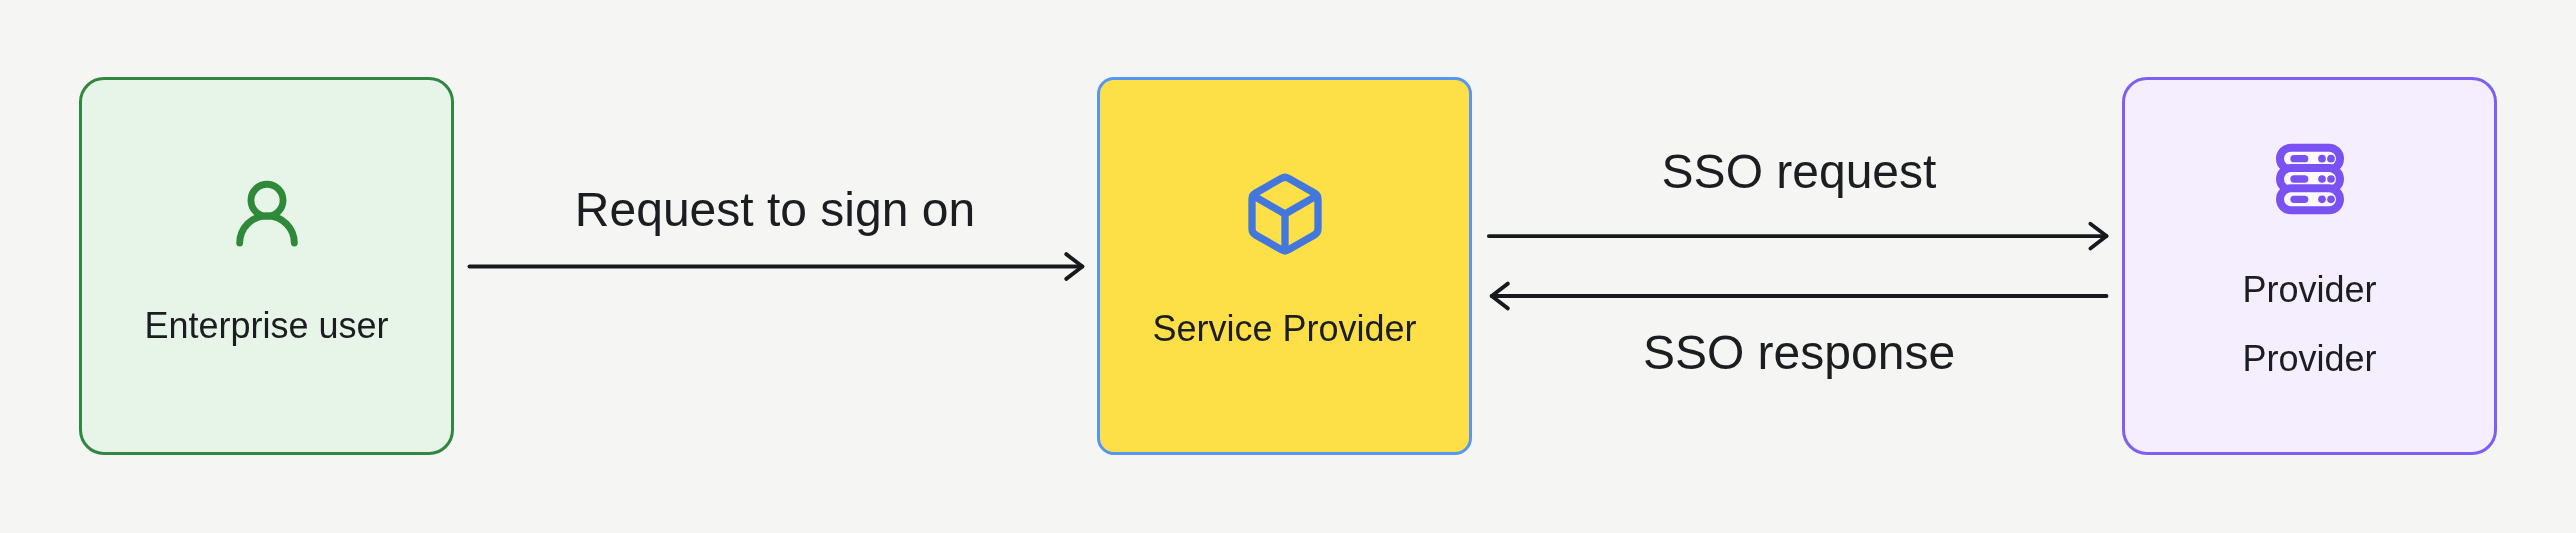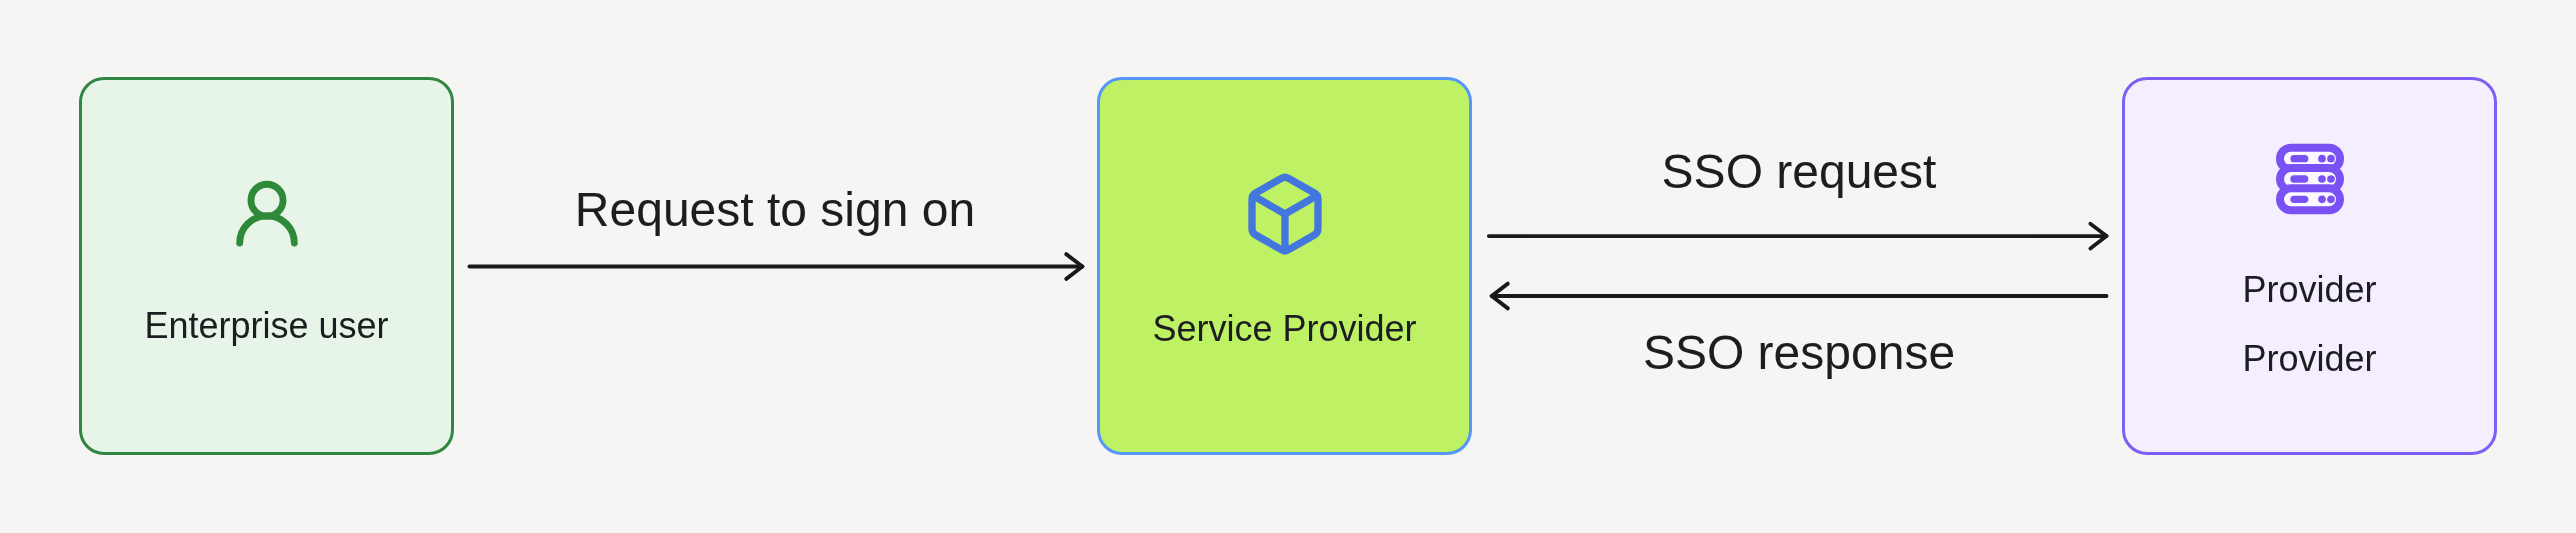--- a/index.html
+++ b/index.html
@@ -72,21 +72,21 @@
   <div class="arrow-label" style="left:1799px; top:352px;">SSO response</div>
 
   <div class="node node-enterprise-user" style="border-color: rgb(49, 134, 65); background-color: rgb(231, 244, 232);">
     <svg class="icon" width="82" height="82" viewBox="0 0 24 24" fill="none" stroke-width="2" stroke-linecap="round" stroke-linejoin="round" stroke="#2e8a39">
       <path d="M20 20.5a8 8 0 0 0-16 0"></path>
       <circle cx="12" cy="8" r="4.7"></circle>
     </svg>
     <div class="node-label">Enterprise user</div>
   </div>
 
-  <div class="node node-service-provider" style="border-color: rgb(85, 150, 246); background-color: #bef264;">
+  <div class="node node-service-provider" style="border-color: rgb(85, 150, 246); background-color: #fde047; border-radius: 17px;">
     <svg class="icon" width="88" height="88" viewBox="0 0 24 24" fill="none" stroke-width="2" stroke-linecap="round" stroke-linejoin="round" stroke="#4377dd">
       <path d="M21 8a2 2 0 0 0-1-1.73l-7-4a2 2 0 0 0-2 0l-7 4A2 2 0 0 0 3 8v8a2 2 0 0 0 1 1.73l7 4a2 2 0 0 0 2 0l7-4A2 2 0 0 0 21 16Z"></path>
       <path d="m3.3 7 8.7 5 8.7-5"></path>
       <path d="M12 22V12"></path>
     </svg>
     <div class="node-label">Service Provider</div>
   </div>
 
   <div class="node node-identity-provider" style="border-color: rgb(125, 95, 246); background-color: rgb(244, 238, 254);">
     <svg class="icon" width="80" height="80" viewBox="0 0 24 24">

